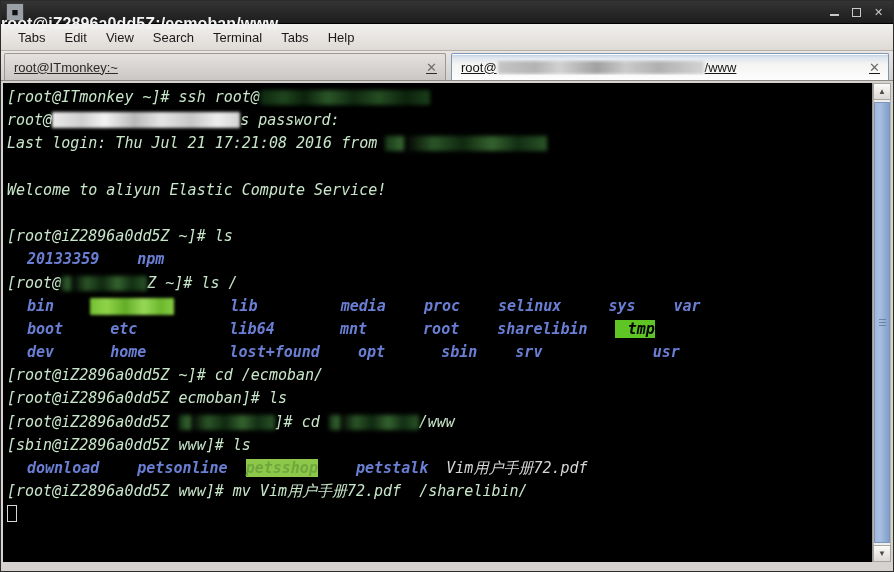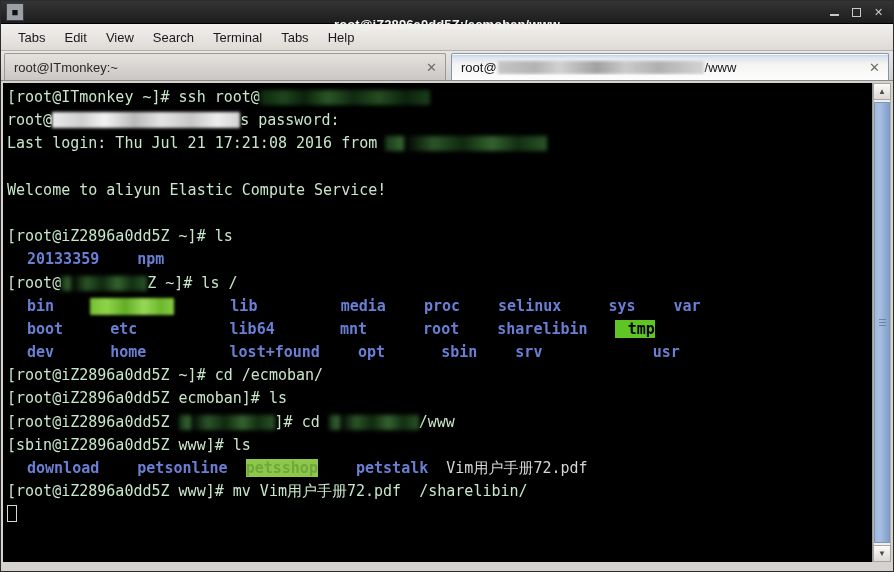--- a/index.html
+++ b/index.html
@@ -29,22 +29,22 @@
     width:16px;height:16px;margin-left:5px;
     background:#9aa0a6;
     border:1px solid #3b3b3b;
     border-radius:1px;
     display:flex;align-items:center;justify-content:center;
     font-size:9px;color:#111;line-height:1;
     font-family:"DejaVu Sans Mono", monospace;
     flex:0 0 16px;
   }
   .title-text{
-    position:absolute;left:0;right:0;text-align:center;
-    color:#f2f2f2;font-size:13px;font-weight:bold;
+    position:absolute;left:0;right:0;
+    color:#f2f2f2;font-size:16px;font-weight:bold;
     letter-spacing:.1px;pointer-events:none;margin-top:24px;
   }
   .title-btns{margin-left:auto;display:flex;align-items:center;gap:9px;padding-right:8px;z-index:2;}
   .tbtn{
     width:13px;height:13px;color:#c9c9c9;font-size:11px;line-height:13px;
     text-align:center;font-family:"DejaVu Sans", sans-serif;
     display:flex;align-items:center;justify-content:center;
   }
   .tbtn .min{display:block;width:9px;height:2px;background:#c9c9c9;margin-top:6px;}
   .tbtn .max{display:block;width:9px;height:9px;border:1.5px solid #c9c9c9;box-sizing:border-box;}
@@ -75,20 +75,21 @@
   .tab{
     height:27px;
     display:flex;align-items:center;
     box-sizing:border-box;
     font-size:13px;color:#161616;
     padding:0 6px 0 9px;
     position:relative;
     border:1px solid #9d9894;
     border-bottom:none;
     border-radius:2px 2px 0 0;
+    text-decoration:underline;
   }
   .tab.inactive{
     width:442px;
     background:linear-gradient(#e4e1de,#cbc7c4);
     color:#2a2a2a;
   }
   .tab.active{
     width:438px;margin-left:5px;
     background:linear-gradient(#b9cbe2 0%,#dfe6ee 14%,#f4f4f3 40%,#fdfdfd 100%);
     border-color:#7f97b5;
@@ -126,21 +127,21 @@
     background:#000;
     overflow:hidden;
     position:relative;
     font-family:"DejaVu Sans Mono","Liberation Mono",monospace;
     font-size:15px;
     line-height:23.2px;
     padding:3px 0 0 4px;
     box-sizing:border-box;
     border-right:1px solid #000;
   }
-  .line{white-space:pre;height:23.2px;}
+  .line{white-space:pre;height:23.2px;font-style:italic;}
   .g{color:#c8e6c9;}        
   .w{color:#d6d6d6;}        
   .blue{color:#6a7fd4;font-weight:bold;margin-left:20px;}
   .hl-tmp{background:#5ec524;color:#000000;font-weight:bold;padding-left:13px;}
   .hl-shop{background:#8ec84b;color:#6fa83c;font-weight:bold;filter:blur(.7px);}
   .cursor{
     display:inline-block;width:10px;height:17px;
     border:1px solid #d6d6d6;box-sizing:border-box;
     vertical-align:-3px;background:transparent;
   }

